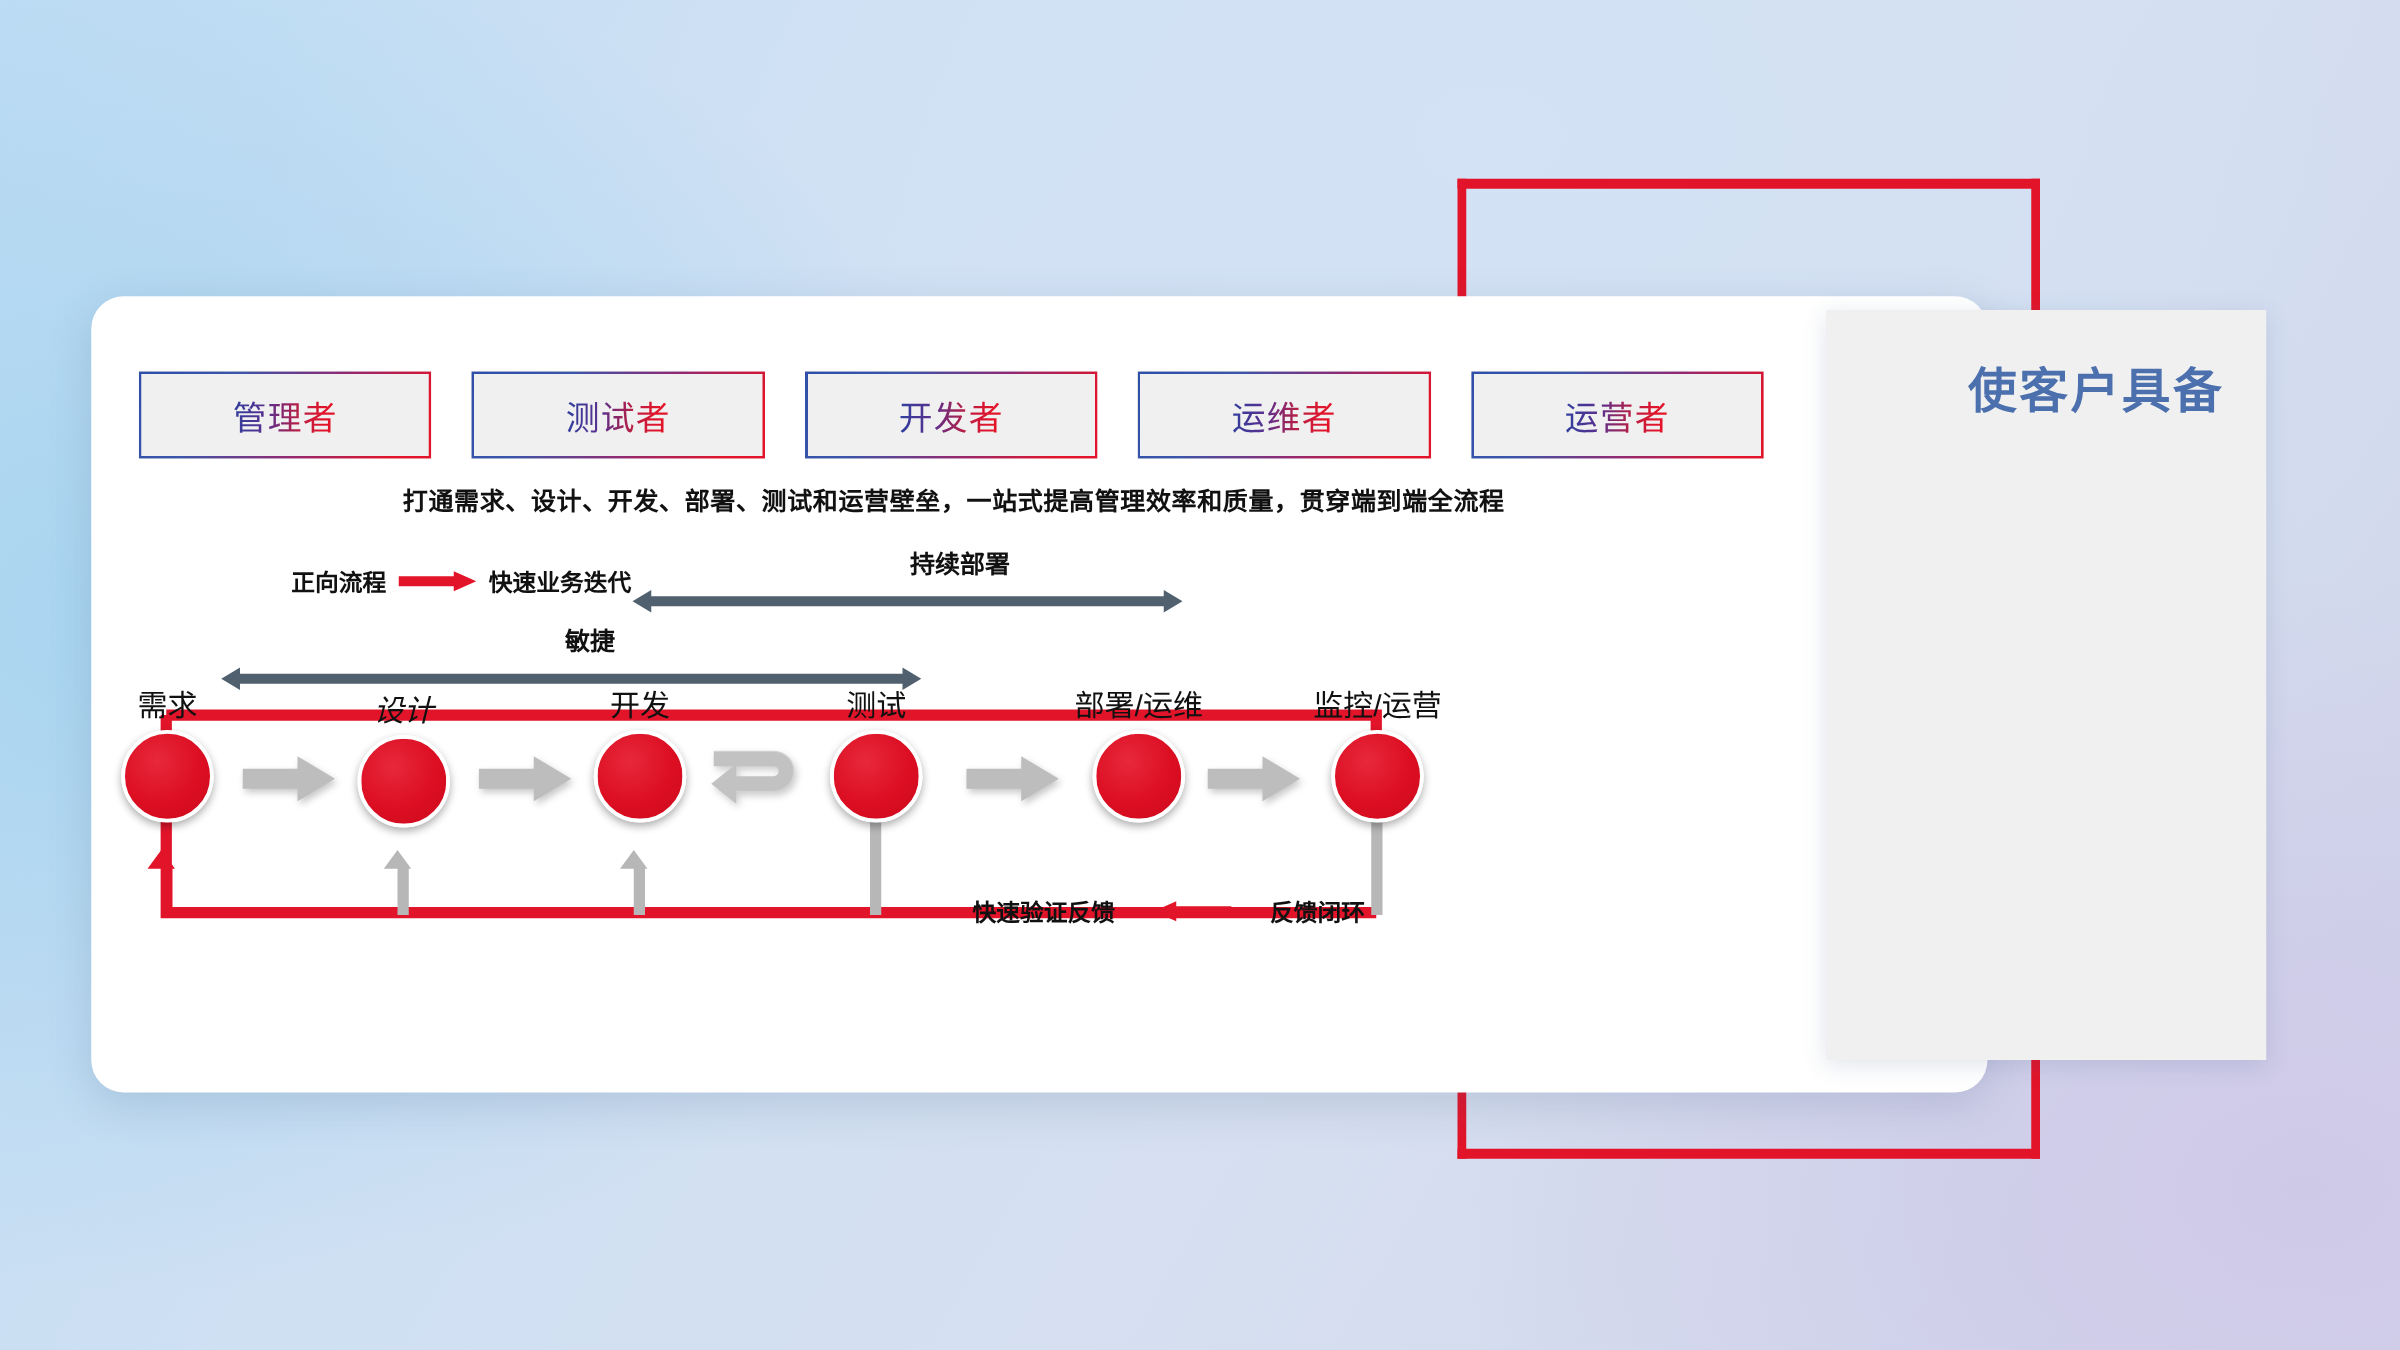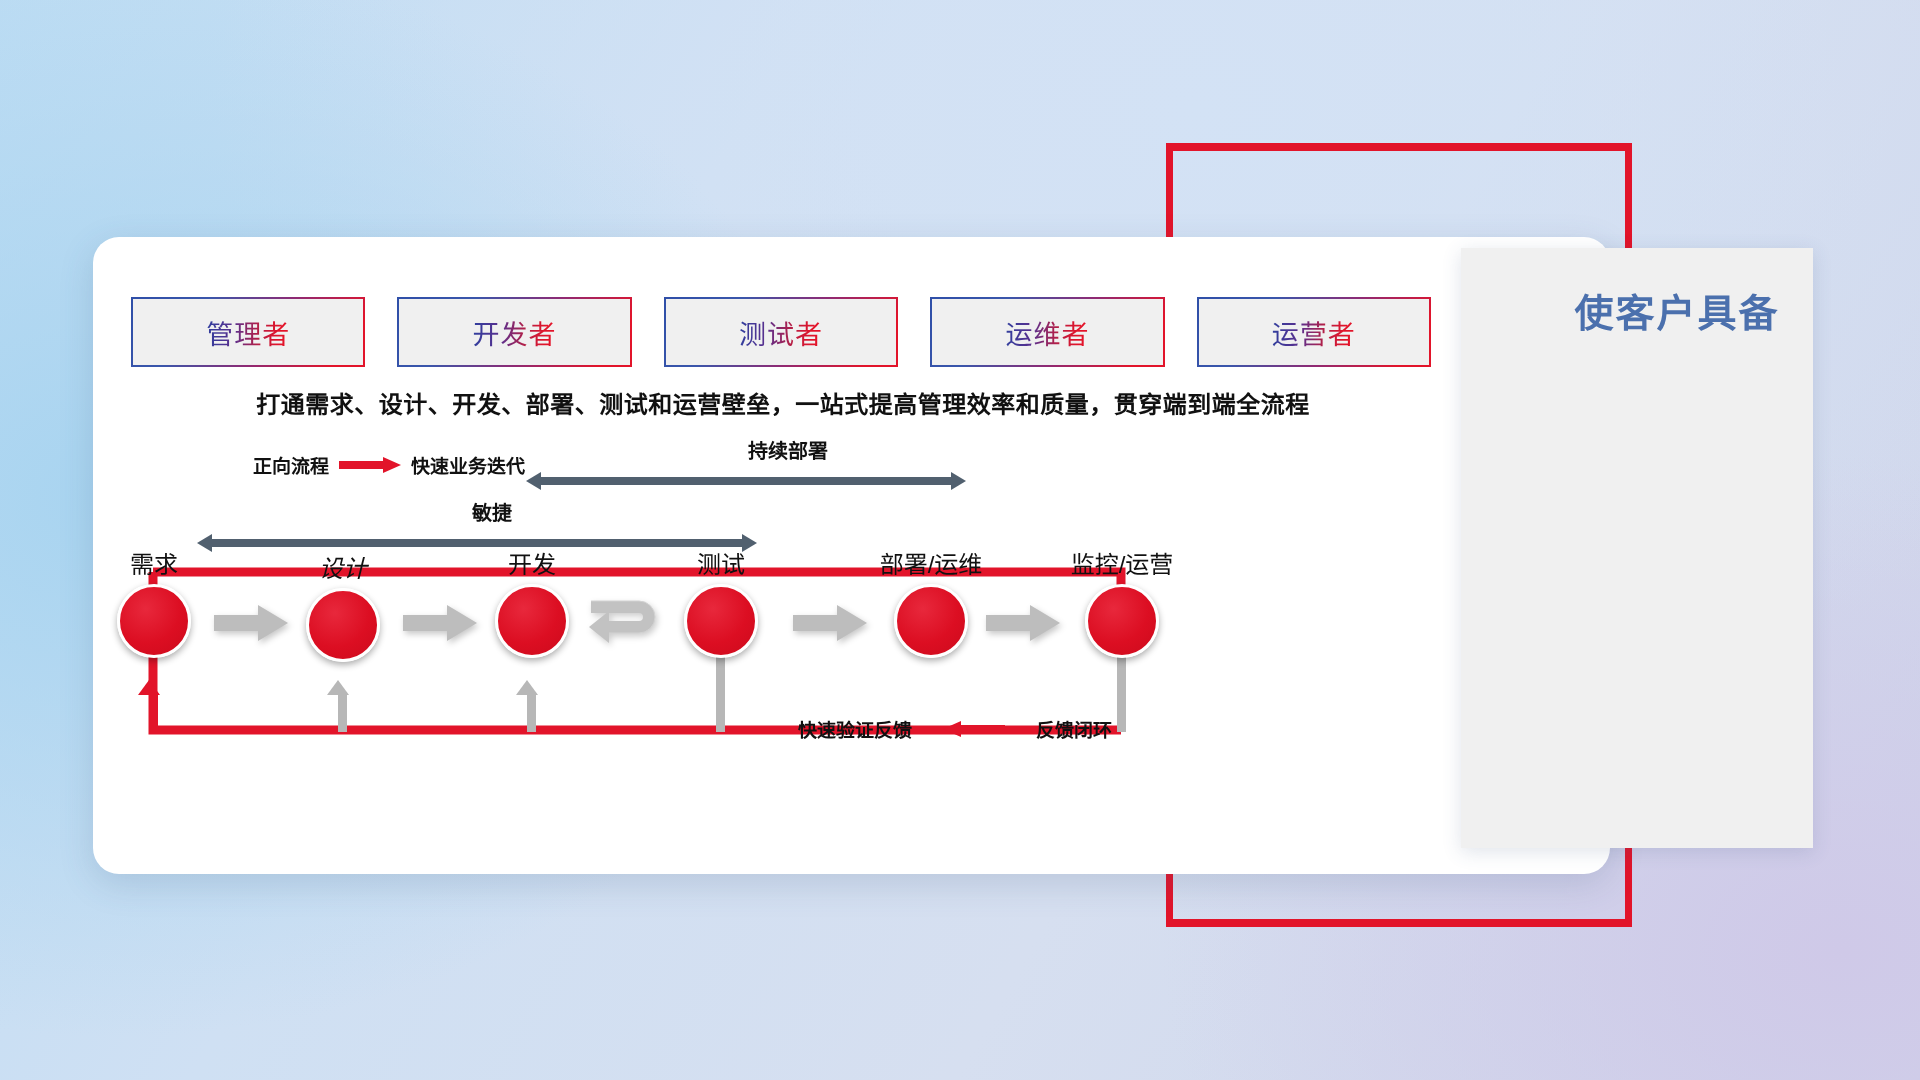--- a/index.html
+++ b/index.html
@@ -23,21 +23,20 @@
   .rf-bottom{left:0;top:776px;width:466px;height:8px;}
   .rf-left-top{left:0;top:0;width:7px;height:112px;}
   .rf-left-bottom{left:0;top:672px;width:7px;height:112px;}
   .rf-right{left:459px;top:0;width:7px;height:784px;}
 
   
   .card{
     position:absolute;left:73px;top:237px;width:1517px;height:637px;
     background:#ffffff;border-radius:26px;
     box-shadow:0 10px 34px rgba(60,90,130,.18);
-    margin-left:20px;
   }
 
   
   .roles{position:absolute;left:38px;top:60px;width:1300px;height:70px;display:flex;gap:32px;}
   .role{
     position:relative;flex:1;height:70px;background:#f0f0f0;
     display:flex;align-items:center;justify-content:center;
     padding:2px;box-sizing:border-box;
   }
   .role::before{
@@ -48,21 +47,21 @@
   }
   .role span{
     position:relative;font-size:27px;font-weight:400;letter-spacing:1px;
     background:linear-gradient(92deg,#2f3f9e 0%,#5b2f8e 34%,#b51f46 62%,#e2142a 86%);
     -webkit-background-clip:text;background-clip:text;color:transparent;
   }
 
   
   .headline{
     position:absolute;left:38px;top:148px;width:1304px;text-align:center;
-    font-size:24px;font-weight:bold;color:#111;letter-spacing:.5px;white-space:nowrap;
+    font-size:20px;font-weight:bold;color:#111;letter-spacing:.5px;white-space:nowrap;
   }
 
   
   .legend-fwd{position:absolute;left:160px;top:214px;display:flex;align-items:center;gap:10px;}
   .legend-fwd .t{font-size:19px;font-weight:bold;color:#111;}
   .legend-bck{position:absolute;left:705px;top:478px;display:flex;align-items:center;gap:31px;}
   .legend-bck .t{font-size:19px;font-weight:bold;color:#111;}
   .ar-red{width:62px;height:16px;position:relative;}
   .ar-red .shaft{position:absolute;top:4px;height:8px;background:#e2142a;}
   .ar-red .head{position:absolute;top:0;width:0;height:0;border-top:8px solid transparent;border-bottom:8px solid transparent;}
@@ -140,24 +139,24 @@
     <i class="rf-bottom"></i>
   </div>
 
   <div class="card">
 
     <div class="roles">
       <div class="role">
         <span>管理者</span>
       </div>
       <div class="role">
+        <span>测试者</span>
+      </div>
+      <div class="role">
         <span>开发者</span>
-      </div>
-      <div class="role">
-        <span>测试者</span>
       </div>
       <div class="role">
         <span>运维者</span>
       </div>
       <div class="role">
         <span>运营者</span>
       </div>
     </div>
 
     <div class="headline">打通需求、设计、开发、部署、测试和运营壁垒，一站式提高管理效率和质量，贯穿端到端全流程</div>

